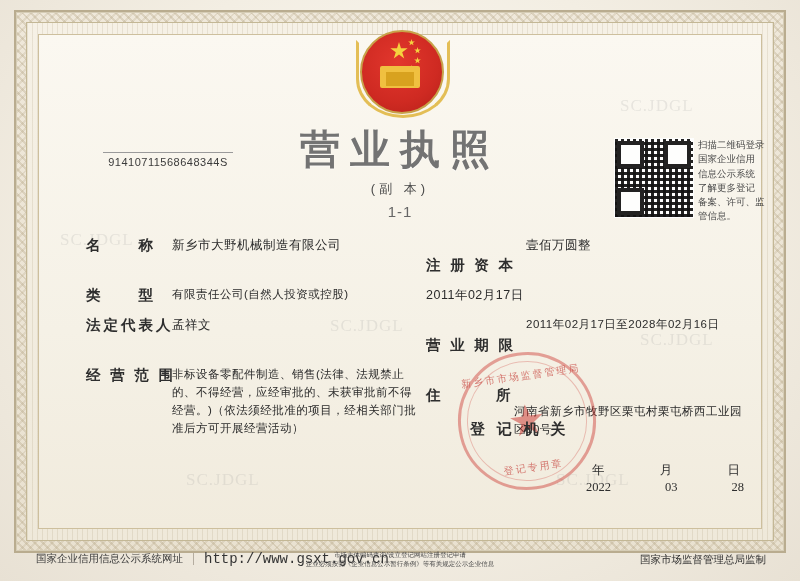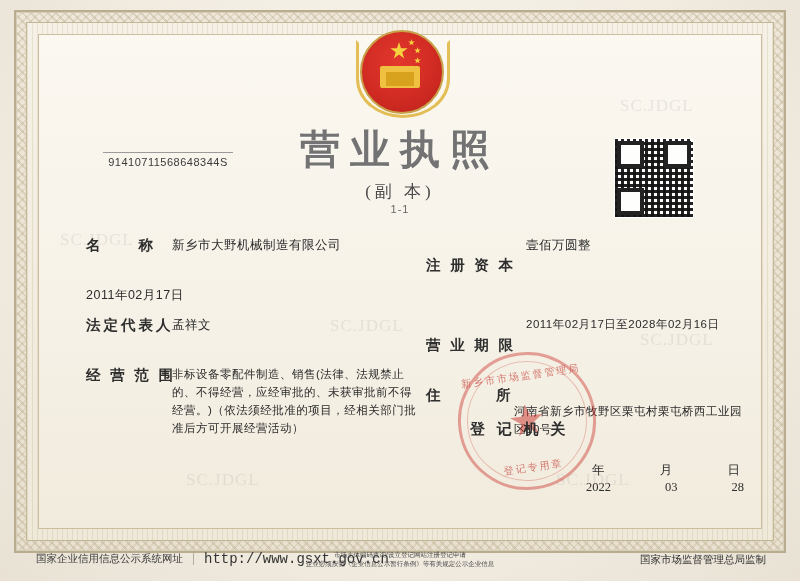--- a/index.html
+++ b/index.html
@@ -150,32 +150,32 @@
     letter-spacing: 10px;
     color: #737373;
     text-shadow: 0 1px 0 rgba(255,255,255,0.6);
   }
   .subtitle {
     position: absolute;
     left: 0;
     right: 0;
     top: 180px;
     text-align: center;
-    font-family: Liberation Serif, serif;
-    font-size: 17px;
+    font-family: Liberation Sans, sans-serif;
+    font-size: 13px;
     letter-spacing: 4px;
     color: #4a4a4a;
   }
   .serial {
     position: absolute;
     left: 0;
     right: 0;
     top: 203px;
     text-align: center;
-    font-size: 11px;
+    font-size: 15px;
     color: #666;
     letter-spacing: 1px;
   }
   
   .code-block {
     position: absolute;
     left: 88px;
     top: 148px;
     width: 160px;
     text-align: center;
@@ -435,34 +435,44 @@
   <div class="code-block">
     <div class="code-line"></div>
     <div class="code-value">91410711568648344S</div>
   </div>
 
   <div class="qr-wrap">
     <div class="qr">
         <span class="qr-eye3"></span>
       </div>
   </div>
+  <div class="qr-note" style="white-space:pre-line;">扫描二维码登录
+国家企业信用
+信息公示系统
+了解更多登记
+备案、许可、监
+管信息。</div>
 
   <div class="fields">
     <div class="row">
       <div class="col-left">
         <div class="lbl w4">名　　称</div>
         <div class="val">新乡市大野机械制造有限公司</div>
       </div>
       <div class="col-right">
         <div class="lbl w5">注 册 资 本</div>
         <div class="val">壹佰万圆整</div>
       </div>
     </div>
 
     <div class="row">
+      <div class="col-left">
+        <div class="lbl w4">类　　型</div>
+        <div class="val small">有限责任公司(自然人投资或控股)</div>
+      </div>
       <div class="col-right">
         <div class="val">2011年02月17日</div>
       </div>
     </div>
 
     <div class="row">
       <div class="col-left">
         <div class="lbl w4">法定代表人</div>
         <div class="val">孟祥文</div>
       </div>

